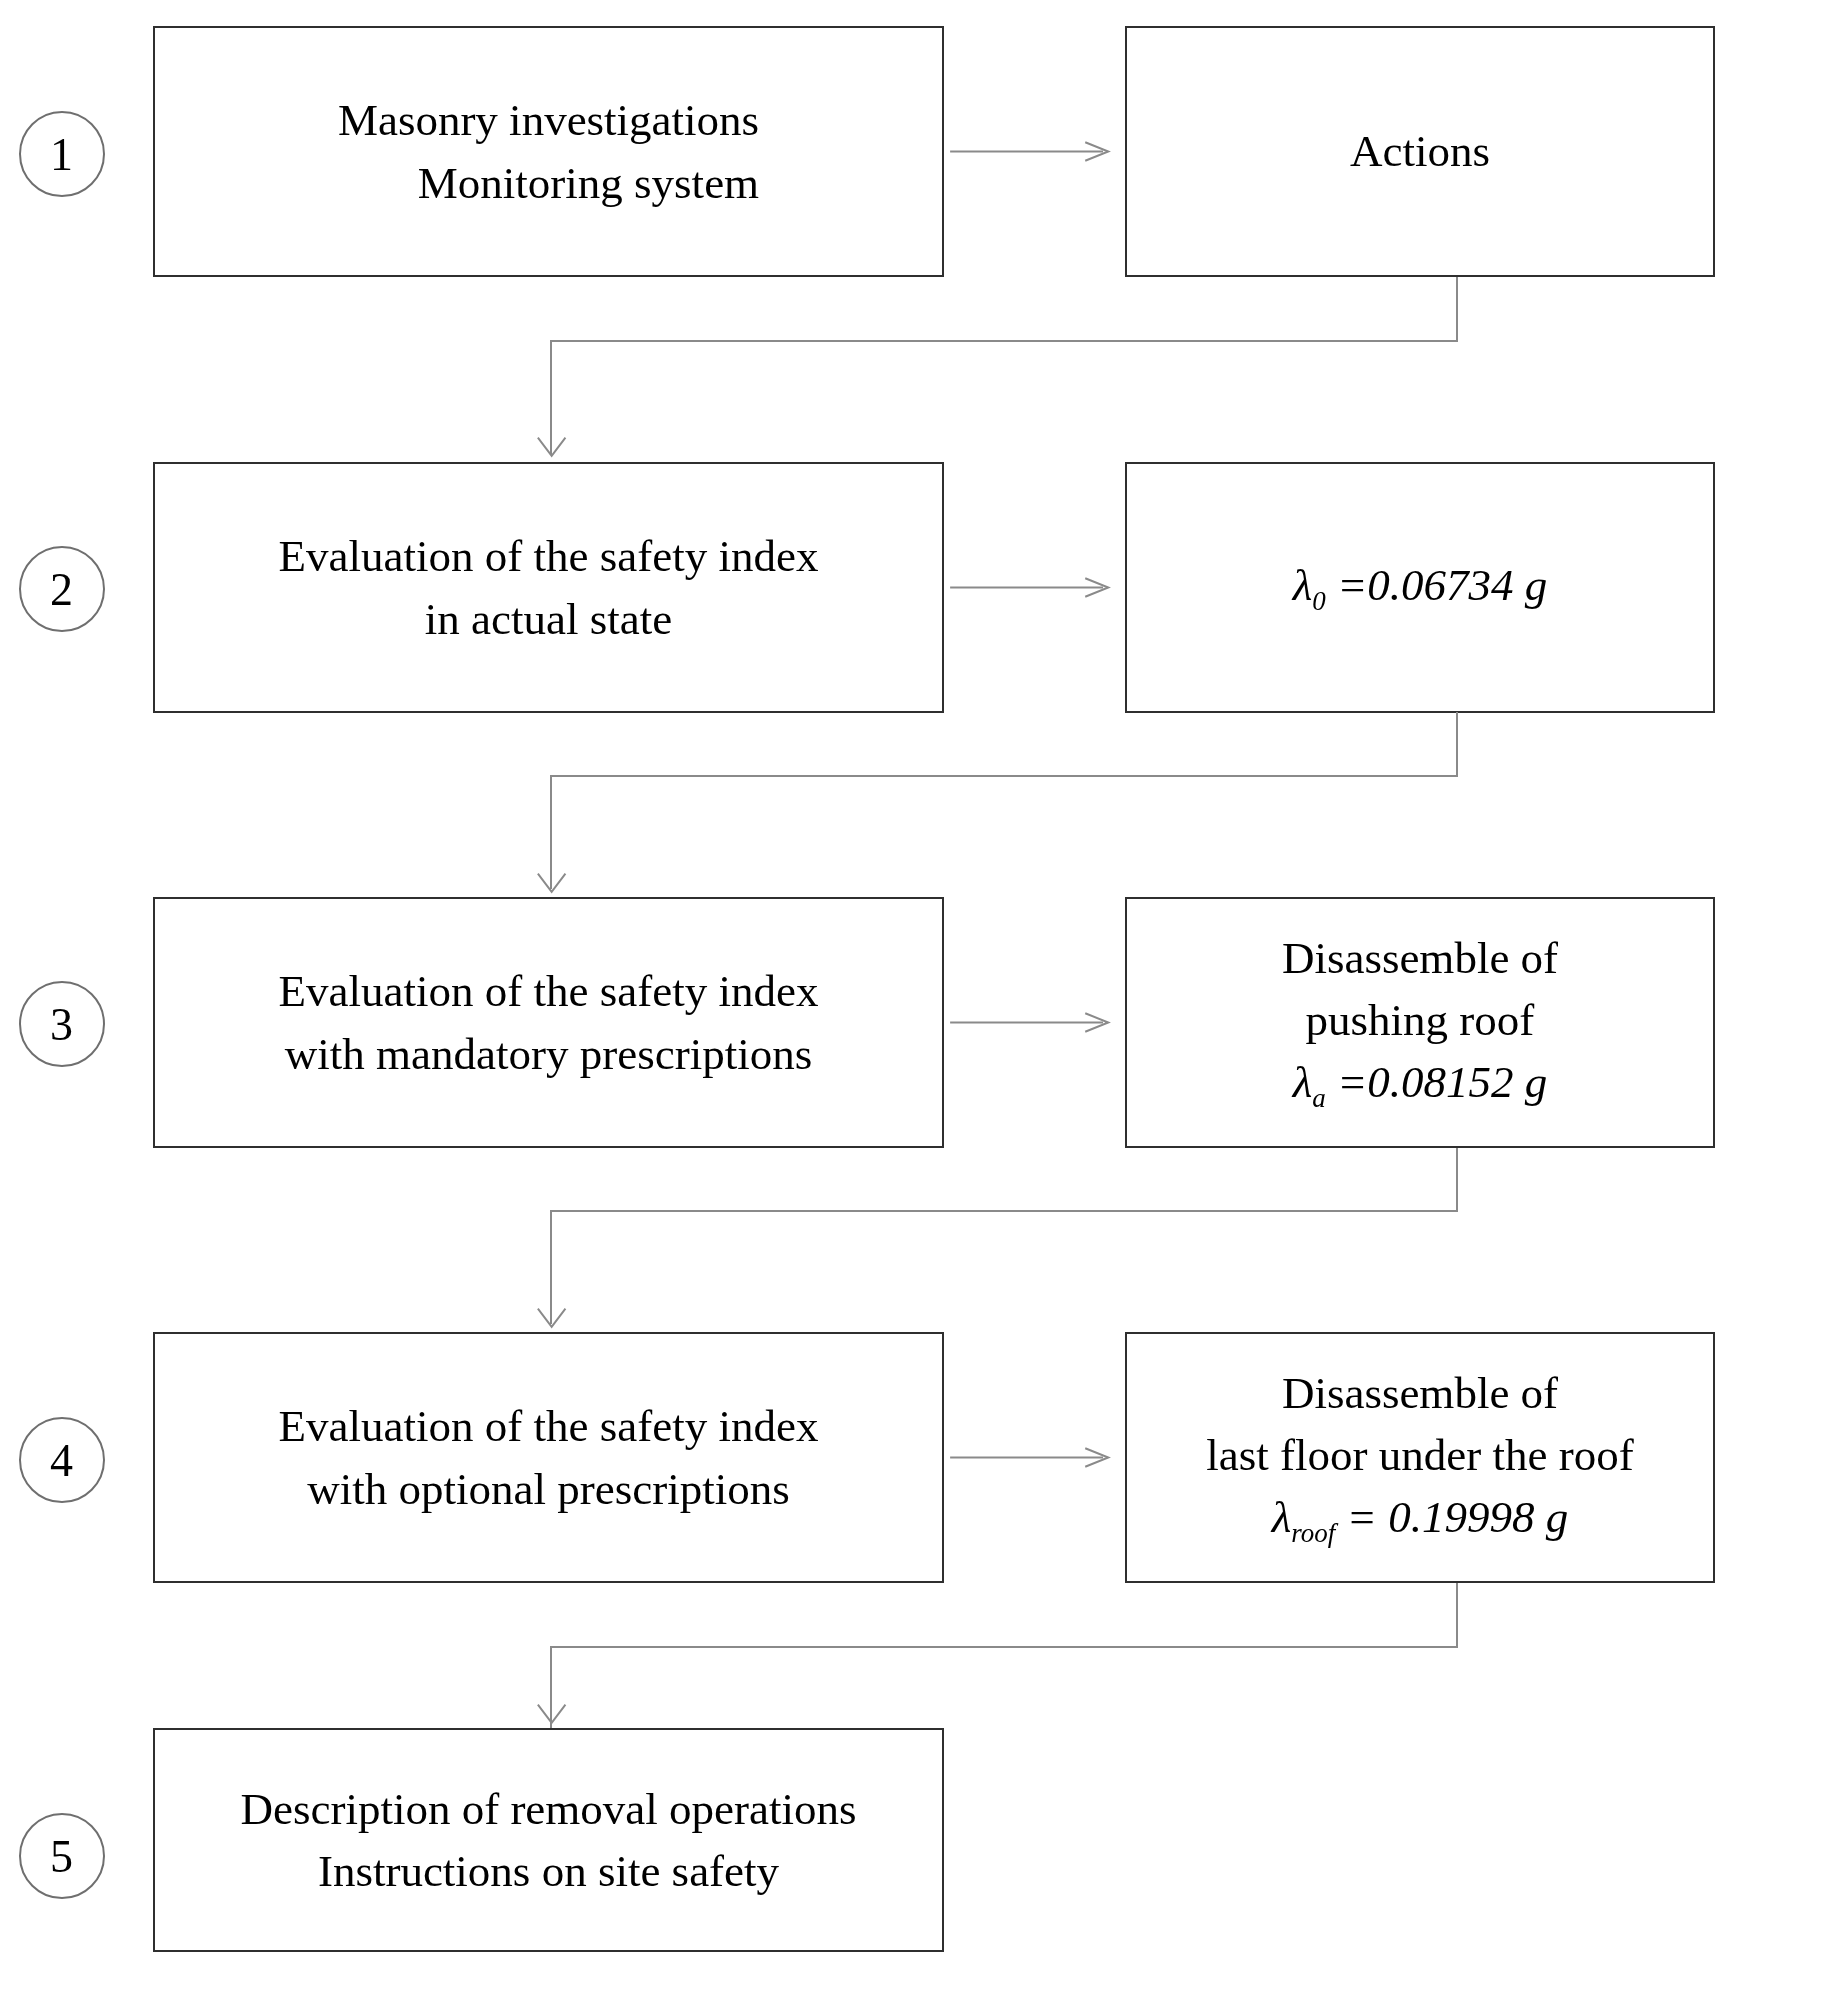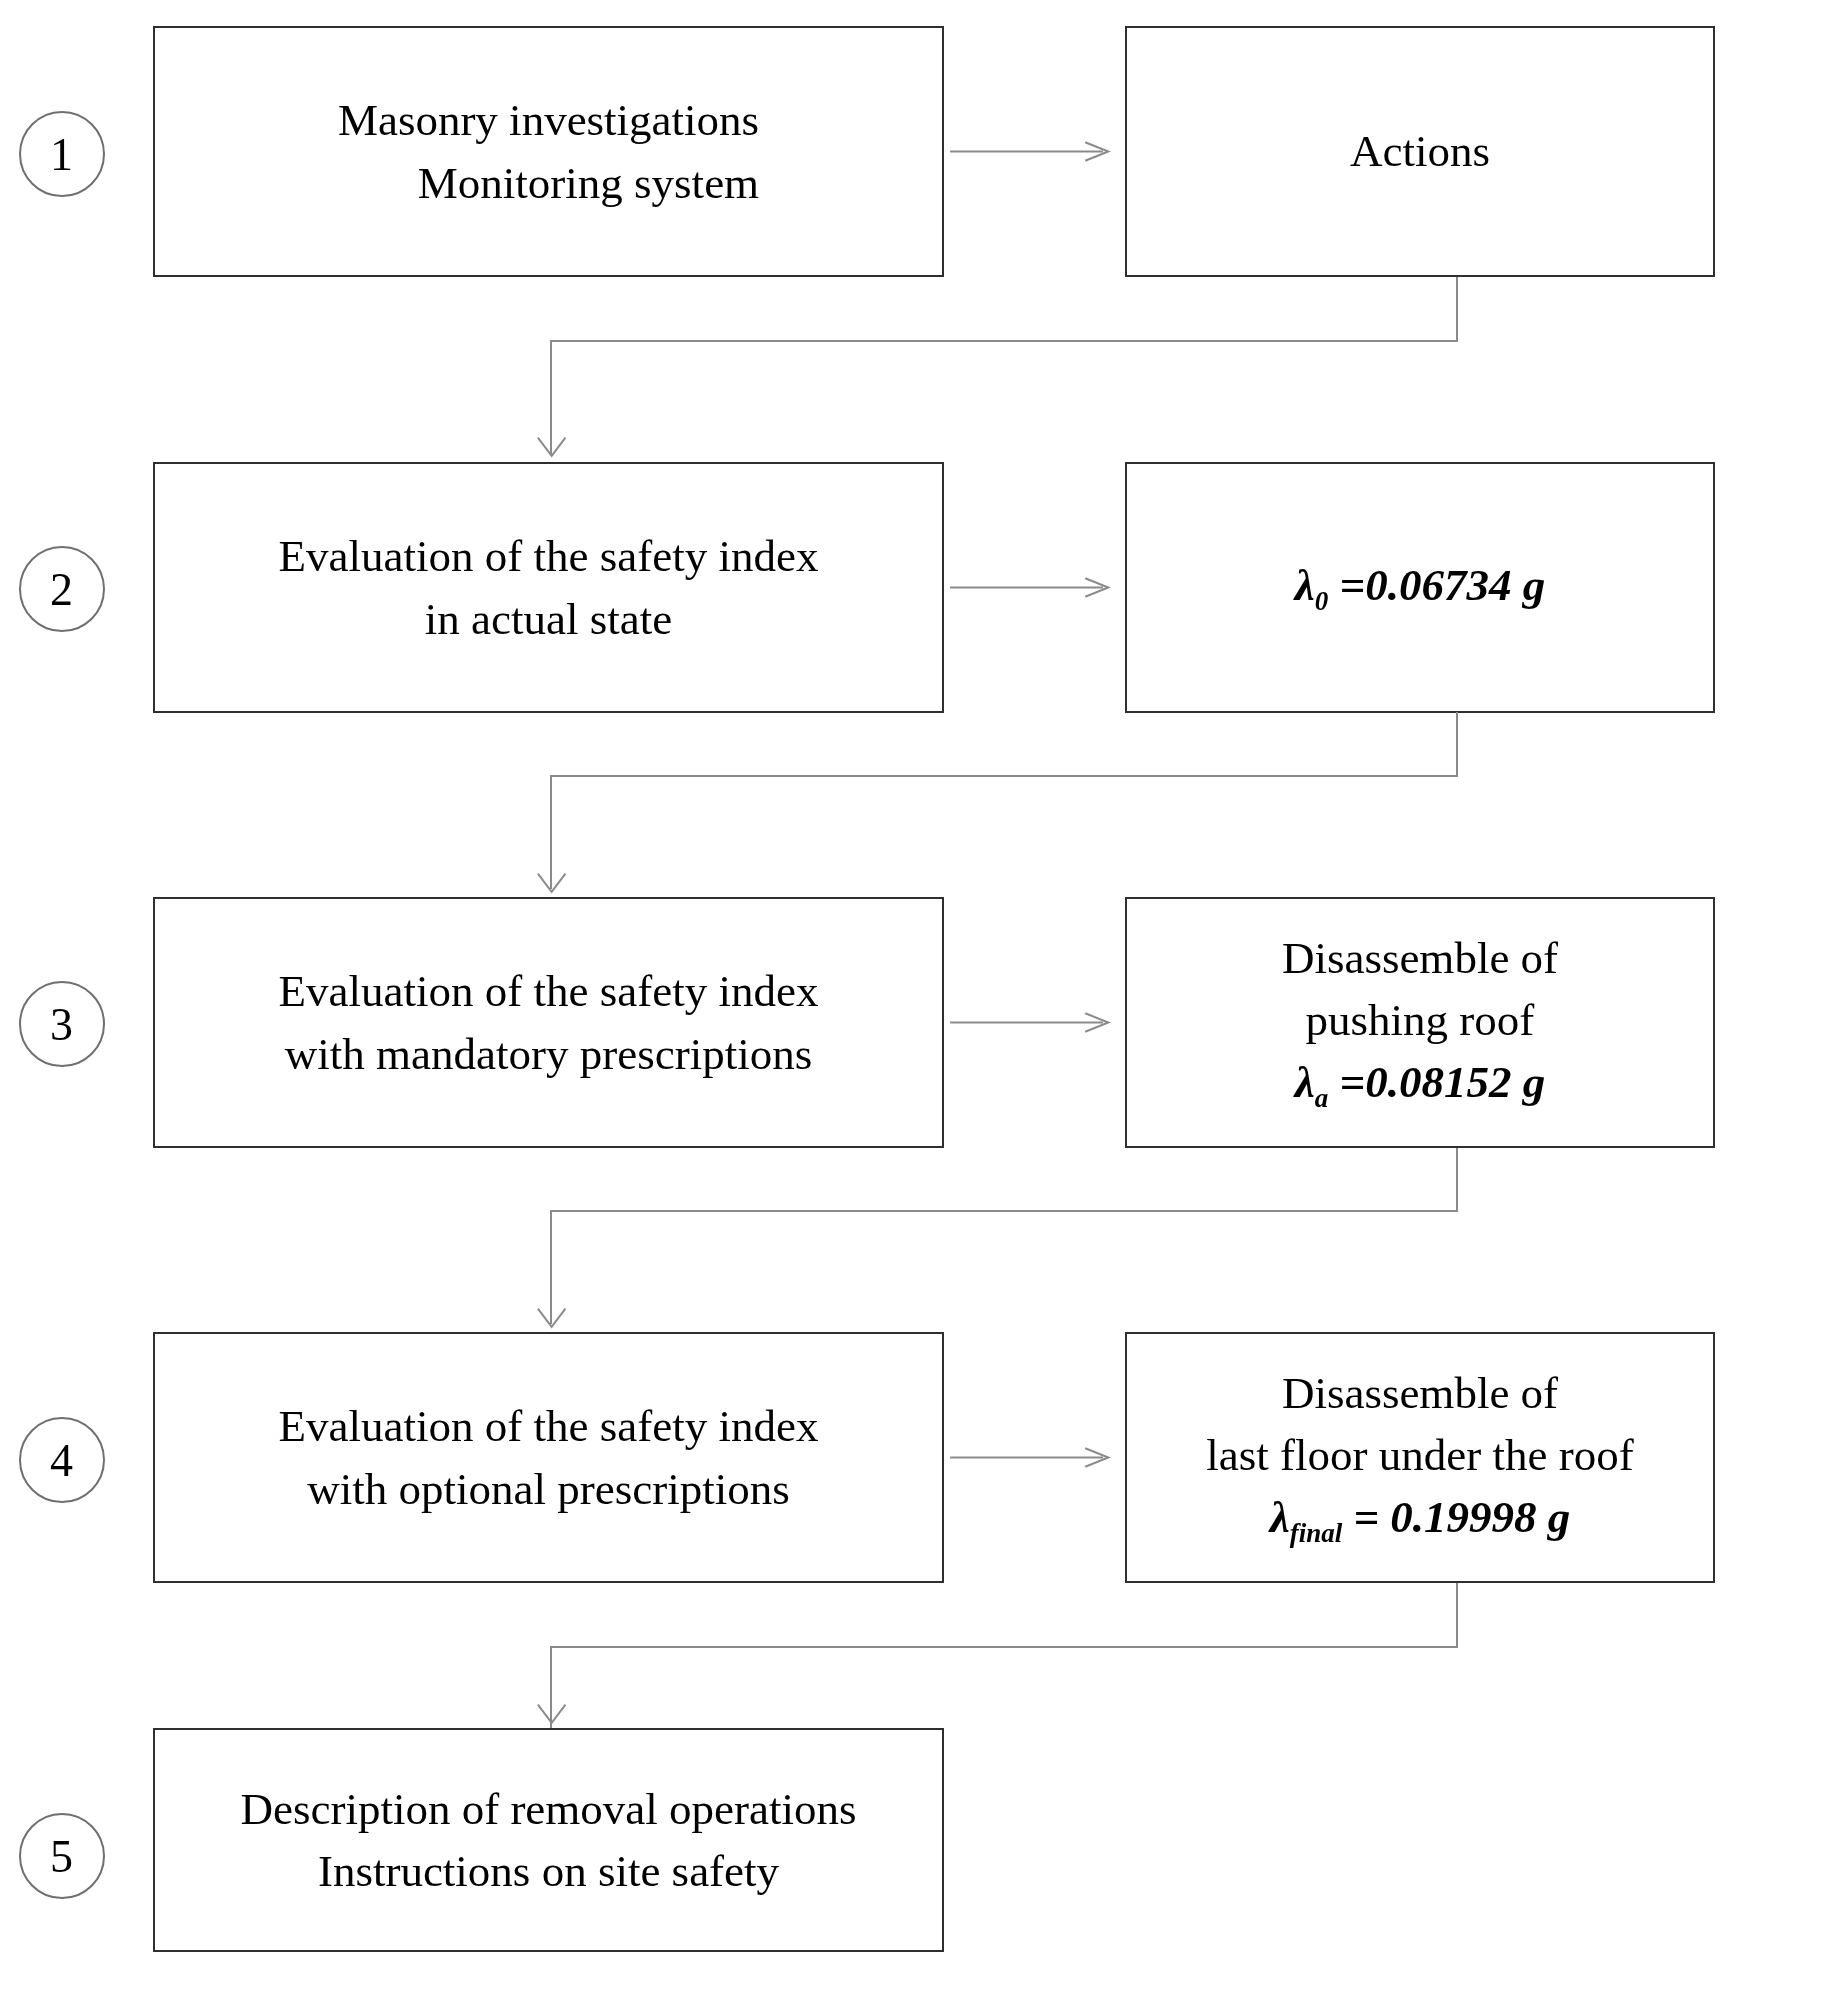--- a/index.html
+++ b/index.html
@@ -42,21 +42,21 @@
     text-align: center;
     font-size: 45px;
     line-height: 1.38;
     box-sizing: border-box;
   }
   .box.left-col  { left: 153px;  width: 791px; }
   .box.right-col { left: 1125px; width: 590px; }
   .box-text { white-space: pre-line; }
   .box-text.align-left { text-align: right; }
   .formula {
-    font-weight: bold;
+    font-weight: normal;
     font-style: italic;
     font-size: 45px;
     white-space: pre;
   }
   .formula sub {
     font-size: 0.6em;
     font-style: italic;
   }
   .seg {
     position: absolute;
@@ -154,21 +154,21 @@
     <div class="box-text">Evaluation of the safety index
 with optional prescriptions</div>
   </div>
   <svg class="arrow" style="left:950px; top:1443px" width="165" height="29" viewBox="0 0 250 44">
     <line x1="0" y1="22" x2="232" y2="22"></line>
     <polyline points="205,8 240,22 205,36"></polyline>
   </svg>
   <div class="box right-col" style="top:1332px; height:251px">
     <div class="box-text">Disassemble of
 last floor under the roof</div>
-    <div class="formula"><span>λ</span><sub>final</sub><span> = 0.19998 g</span></div>
+    <div class="formula"><span>λ</span><sub>roof</sub><span> = 0.19998 g</span></div>
   </div>
 
   <div class="seg v" style="left:1456px; top:1583px; height:64px"></div>
   <div class="seg h" style="left:550px; top:1646px; width:908px"></div>
   <div class="seg v" style="left:550px; top:1646px; height:114px"></div>
   <svg class="arrow" style="left:530px; top:1690px" width="42" height="37" viewBox="0 0 64 56">
     <polyline points="12,22 33,50 54,22"></polyline>
   </svg>
 
   <div class="circle" style="top:1813px">

